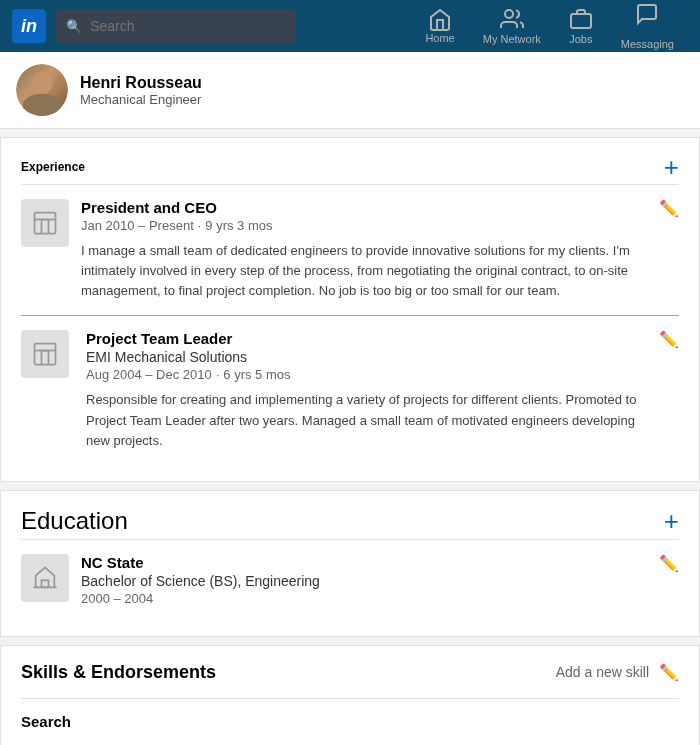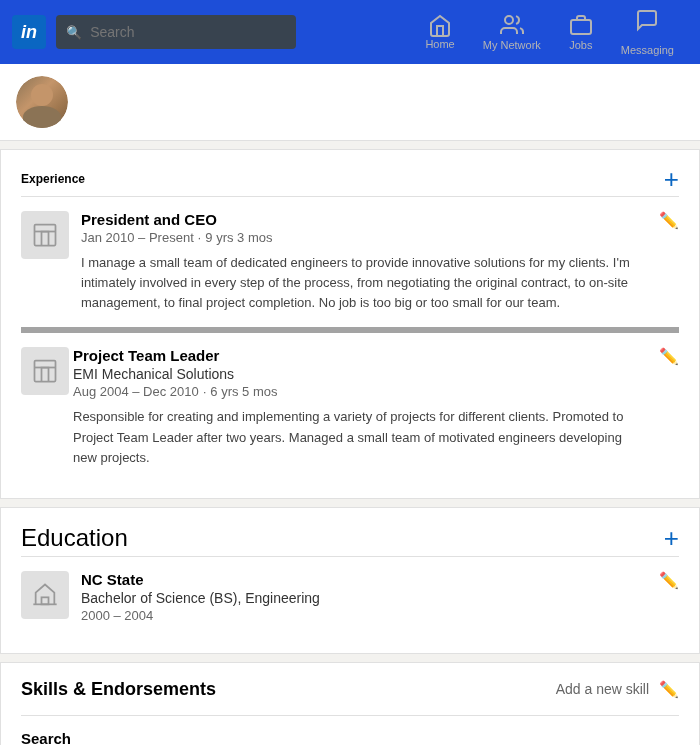--- a/index.html
+++ b/index.html
@@ -4,21 +4,21 @@
   <style>
     * { margin: 0; padding: 0; box-sizing: border-box; }
     body { font-family: -apple-system, BlinkMacSystemFont, 'Segoe UI', Arial, sans-serif; background: #f3f2ef; width: 700px; min-height: 745px; }
 
     
     svg { display: block; }
   </style>
 </head>
 <body>
 
-<nav style="background:#1d4ed8; display:flex; align-items:center; padding:0 12px; height:64px; gap:10px;">
+<nav style="background:#0c4a6e; display:flex; align-items:center; padding:0 12px; height:52px; gap:10px;">
   <div style="width:34px;height:34px;background:#0a66c2;border-radius:4px;display:flex;align-items:center;justify-content:center;flex-shrink:0;">
     <span style="color:white;font-weight:900;font-size:18px;font-style:italic;">in</span>
   </div>
   <div style="display:flex;align-items:center;background:#38434f;border-radius:4px;padding:0 10px;height:34px;width:240px;gap:8px;">
     <span style="color:#b3b3b3;font-size:13px;">🔍</span>
     <input style="background: transparent; border: none; outline: none; color: rgb(204, 204, 204); font-size: 14px; width: 100%;" type="text" value="" placeholder="Search">
   </div>
   <div style="display:flex;align-items:center;margin-left:auto;">
     <div style="display:flex;flex-direction:column;align-items:center;padding:6px 14px;color:#b3b3b3;cursor:pointer;font-size:11px;gap:0;">
       <svg width="24" height="24" viewBox="0 0 24 24" fill="none" stroke="#b3b3b3" stroke-width="2">
@@ -53,20 +53,24 @@
 </nav>
 
 <div style="background:white;display:flex;align-items:center;padding:12px 16px;gap:12px;border-bottom:1px solid #e0e0e0;">
   <div style="width:52px;height:52px;border-radius:50%;overflow:hidden;flex-shrink:0;">
     <div style="width:100%;height:100%;background:linear-gradient(135deg,#8b7355 0%,#c4956a 40%,#a07850 70%,#7a5c3e 100%);border-radius:50%;position:relative;">
 
       <div style="position:absolute;top:8px;left:50%;transform:translateX(-50%);width:22px;height:22px;background:#c4956a;border-radius:50%;"></div>
       <div style="position:absolute;bottom:0;left:50%;transform:translateX(-50%);width:38px;height:22px;background:#8b7355;border-radius:50% 50% 0 0;"></div>
     </div>
   </div>
+  <div>
+    <h2 style="font-size:16px;font-weight:600;color:#000;">Henri Rousseau</h2>
+    <p style="font-size:13px;color:#555;">Mechanical Engineer</p>
+  </div>
 </div>
 
 <div style="background:white;margin:8px 0 0 0;padding:16px 20px;border:1px solid #e0e0e0;">
   <div style="display:flex;align-items:center;justify-content:space-between;margin-bottom:4px;">
     <h2 style="font-size:12px;font-weight:600;color:#000;">Experience</h2>
     <span style="color:#0a66c2;font-size:26px;cursor:pointer;line-height:1;font-weight:300;">+</span>
   </div>
 
   <div style="display:flex;gap:12px;padding:14px 0;border-top:1px solid #e0e0e0;position:relative;">
     <div style="width:48px;height:48px;background:#e0e0e0;border-radius:4px;display:flex;align-items:center;justify-content:center;flex-shrink:0;">
@@ -77,21 +81,21 @@
       </svg>
     </div>
     <div style="flex:1;padding-right:30px;">
       <h3 style="font-size:15px;font-weight:600;color:#000;">President and CEO</h3>
       <p style="font-size:13px;color:#666;margin-top:2px;">Jan 2010 – Present · 9 yrs 3 mos</p>
       <p style="font-size:13px;color:#444;margin-top:8px;line-height:1.55;">I manage a small team of dedicated engineers to provide innovative solutions for my clients. I'm intimately involved in every step of the process, from negotiating the original contract, to on-site management, to final project completion. No job is too big or too small for our team.</p>
     </div>
     <span style="position:absolute;right:0;top:14px;color:#0a66c2;font-size:16px;cursor:pointer;">✏️</span>
   </div>
 
-  <div style="display:flex;gap:4px;padding:14px 0;border-top:6px solid #a3a3a3;position:relative;">
+  <div style="display:flex;gap:17px;padding:14px 0;border-top:1px solid #a3a3a3;position:relative;">
     <div style="width:48px;height:48px;background:#e0e0e0;border-radius:4px;display:flex;align-items:center;justify-content:center;flex-shrink:0;">
       <svg width="28" height="28" viewBox="0 0 24 24" fill="none" stroke="#999" stroke-width="1.5">
         <rect x="3" y="3" width="18" height="18" rx="1"></rect>
           <path d="M9 21V9h6v12"></path>
           <path d="M3 9h18"></path>
       </svg>
     </div>
     <div style="flex:1;padding-right:30px;">
       <h3 style="font-size:15px;font-weight:600;color:#000;">Project Team Leader</h3>
       <p style="font-size:14px;color:#333;margin-top:2px;">EMI Mechanical Solutions</p>

